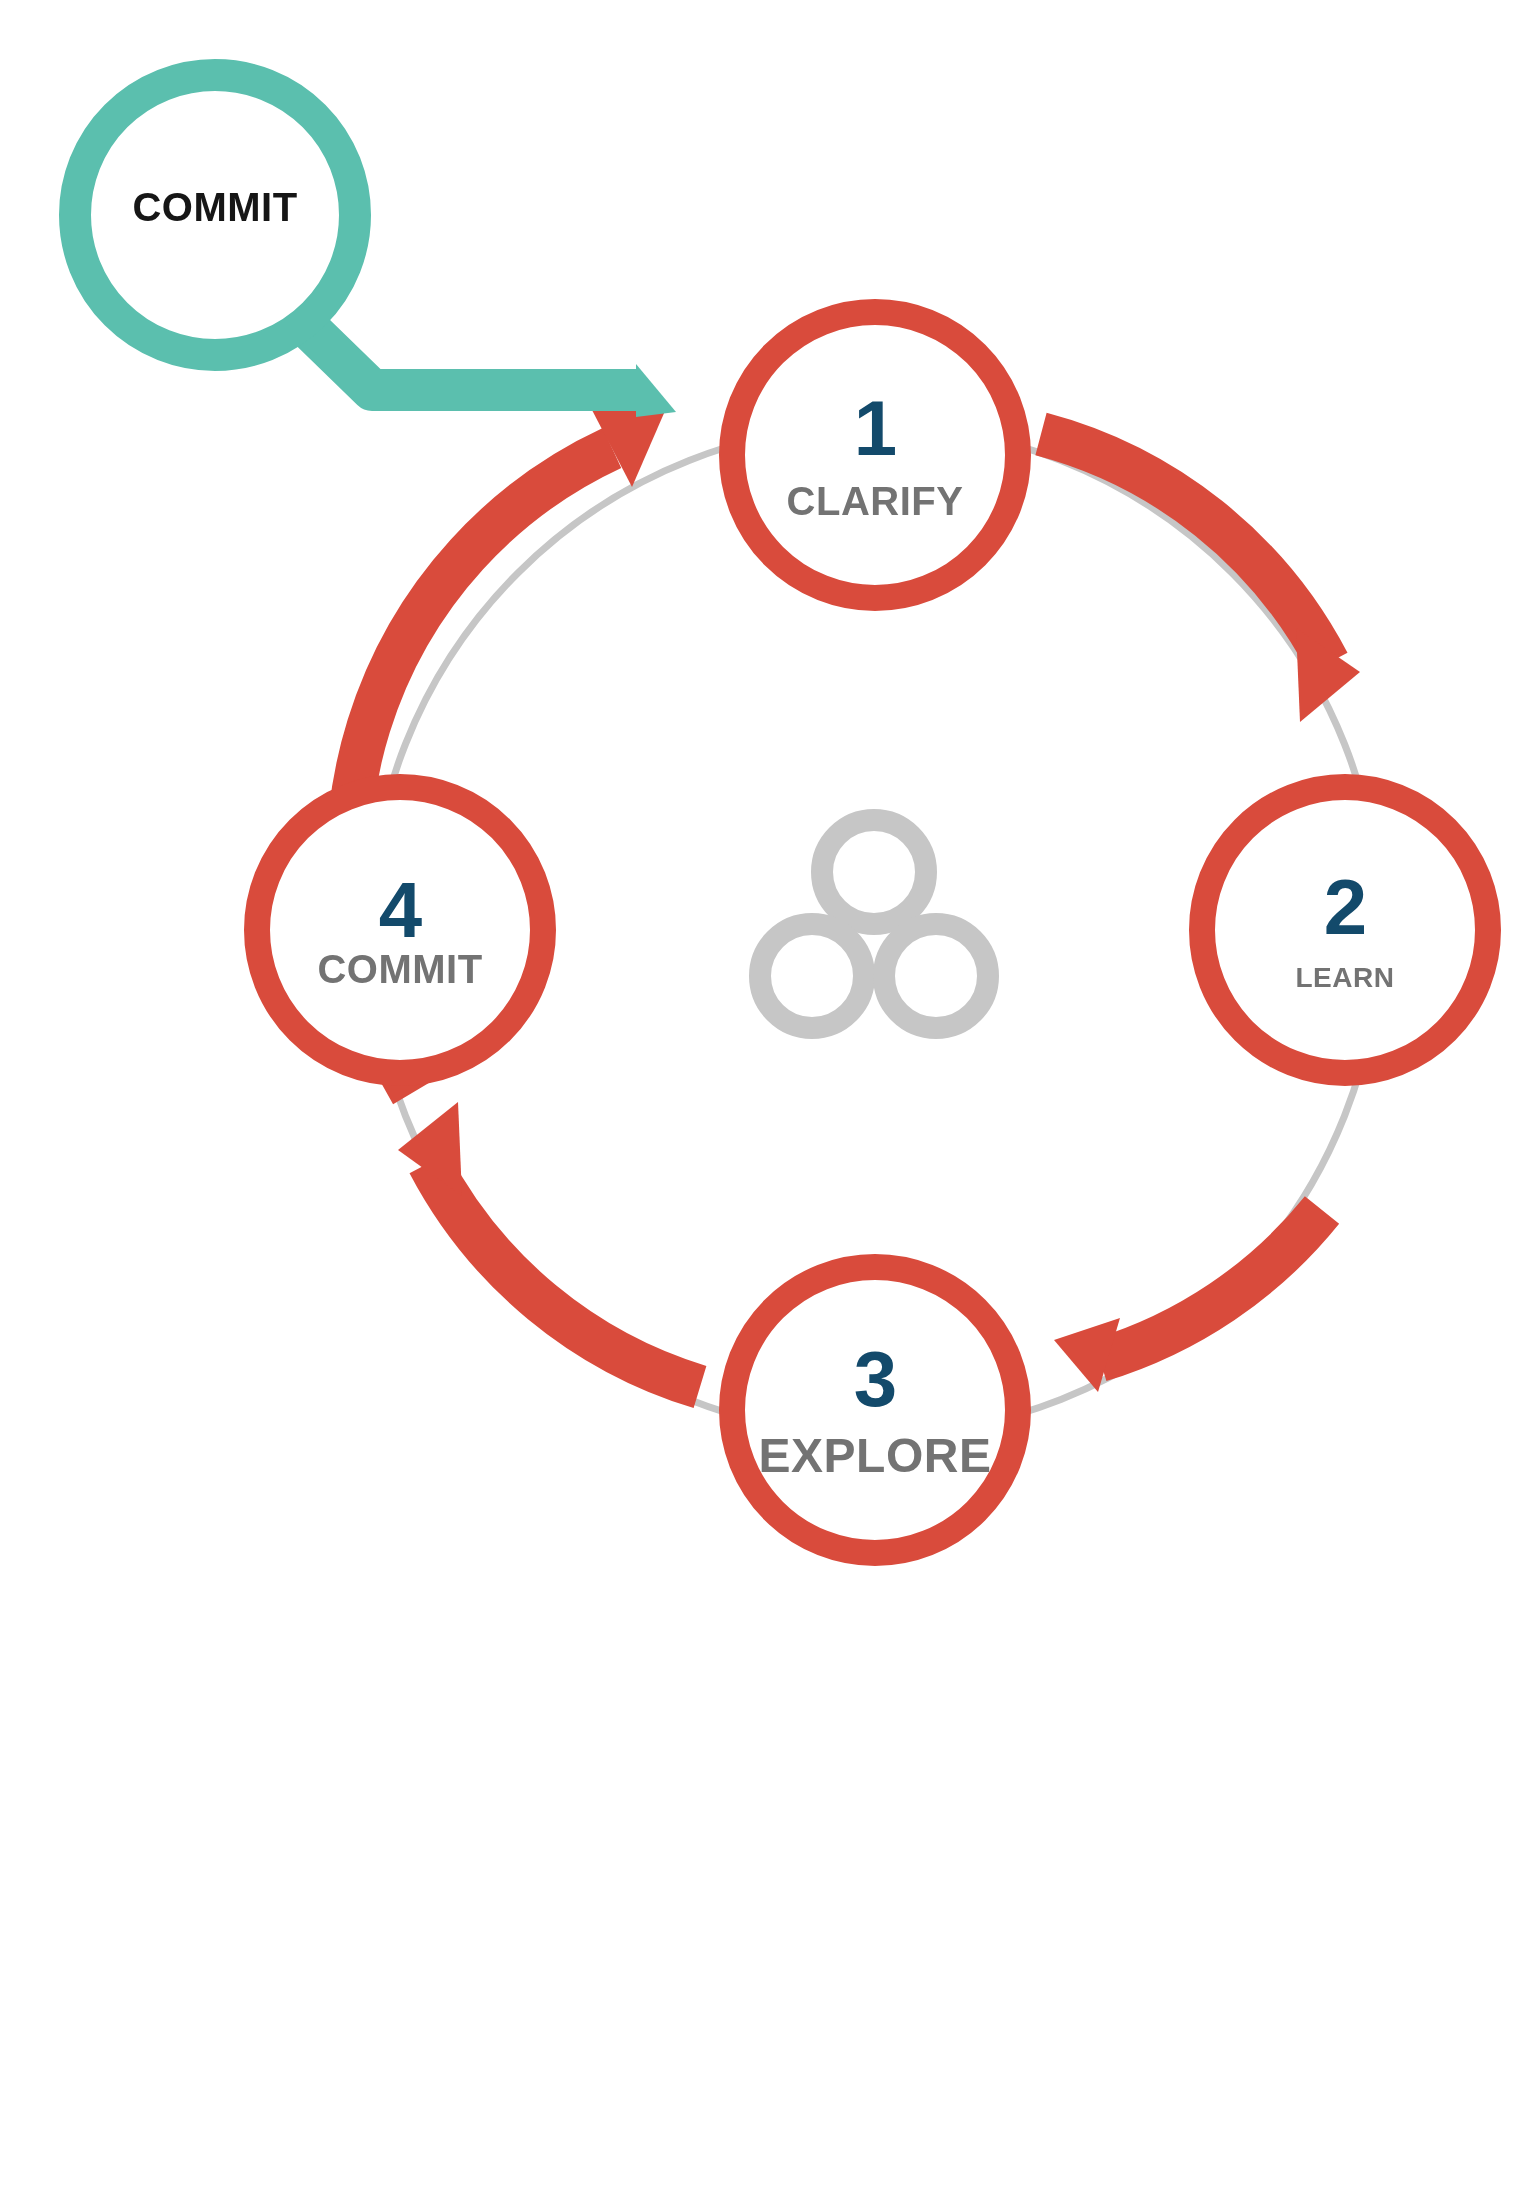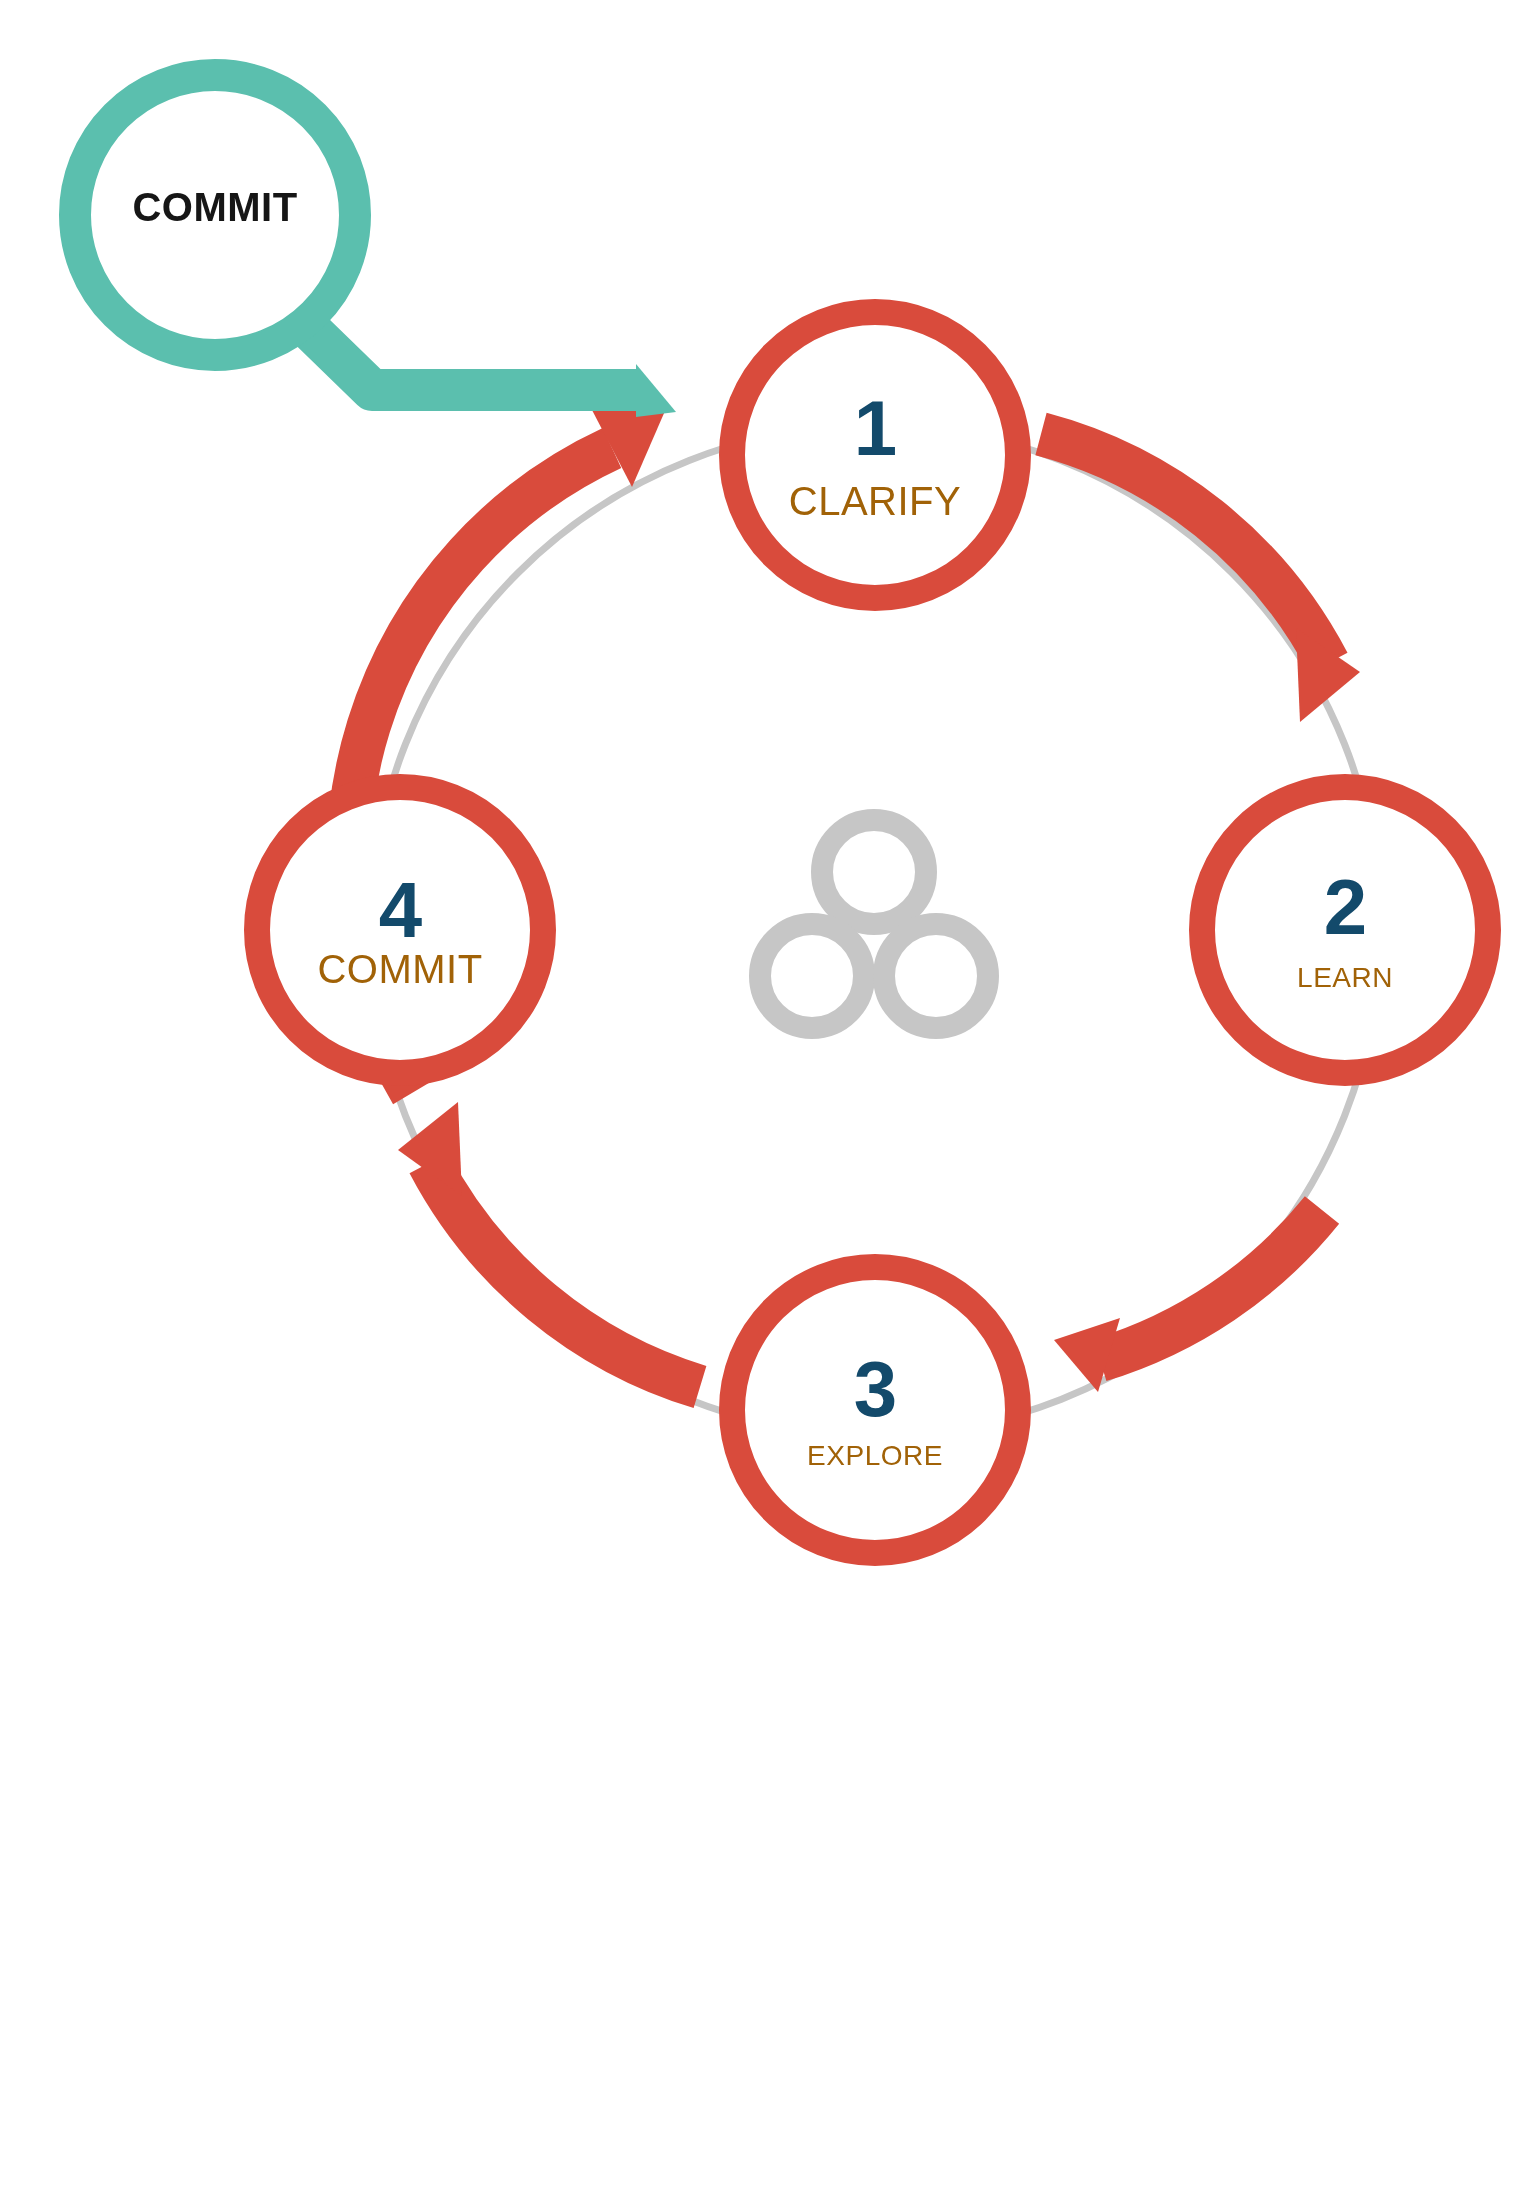--- a/index.html
+++ b/index.html
@@ -10,21 +10,21 @@
   .node-label{
     position:absolute;text-align:center;
     display:flex;flex-direction:column;align-items:center;justify-content:center;
     pointer-events:none;
   }
   .node-num{
     font-weight:bold;color:#134A6B;line-height:1;
     letter-spacing:-1px;
   }
   .node-name{
-    font-weight:normal;color:#a16207;line-height:1;
+    font-weight:bold;color:#737373;line-height:1;
     letter-spacing:0.5px;
   }
   .prepare-label{
     position:absolute;font-weight:bold;color:#161616;
     letter-spacing:0.5px;text-align:center;
   }
 </style>
 </head>
 <body>
 
@@ -87,21 +87,21 @@
     <span class="node-name" style="font-size:40px;margin-top:14px;">CLARIFY</span>
   </div>
 
   <div class="node-label" style="left:1205px;top:830px;width:280px;height:200px;">
     <span class="node-num" style="font-size:78px;">2</span>
     <span class="node-name" style="font-size:28px;margin-top:18px;">LEARN</span>
   </div>
 
   <div class="node-label" style="left:735px;top:1310px;width:280px;height:200px;">
     <span class="node-num" style="font-size:78px;">3</span>
-    <span class="node-name" style="font-size:28px;margin-top:14px;">EXPLORE</span>
+    <span class="node-name" style="font-size:48px;margin-top:14px;">EXPLORE</span>
   </div>
 
   <div class="node-label" style="left:260px;top:830px;width:280px;height:200px;">
     <span class="node-num" style="font-size:78px;">4</span>
     <span class="node-name" style="font-size:40px;">COMMIT</span>
   </div>
 
 </div>
 
 </body></html>

